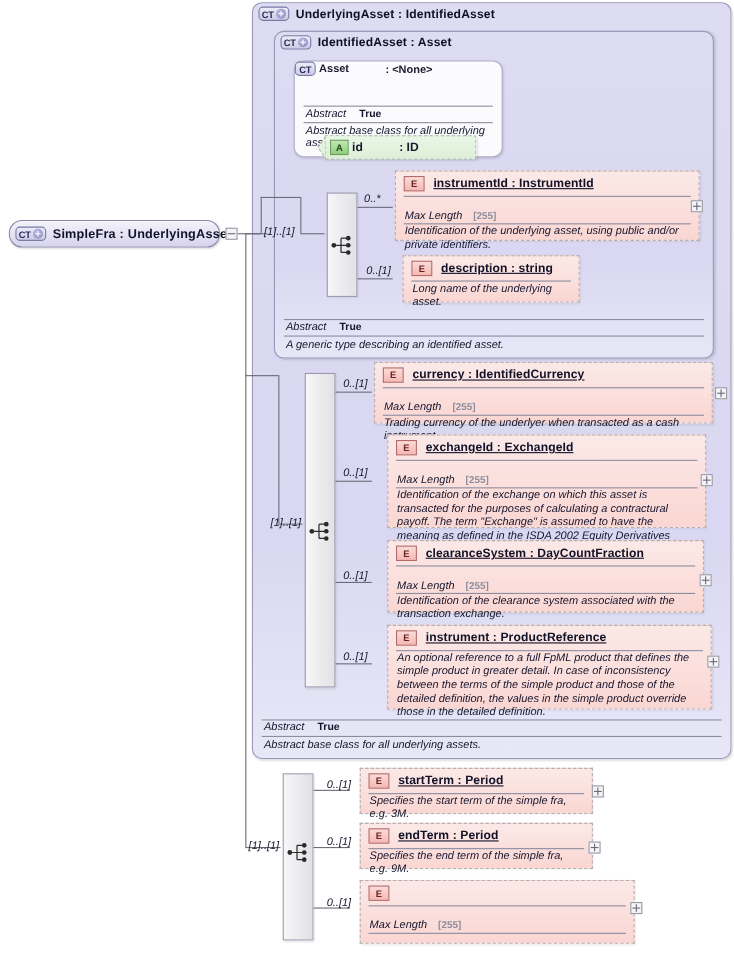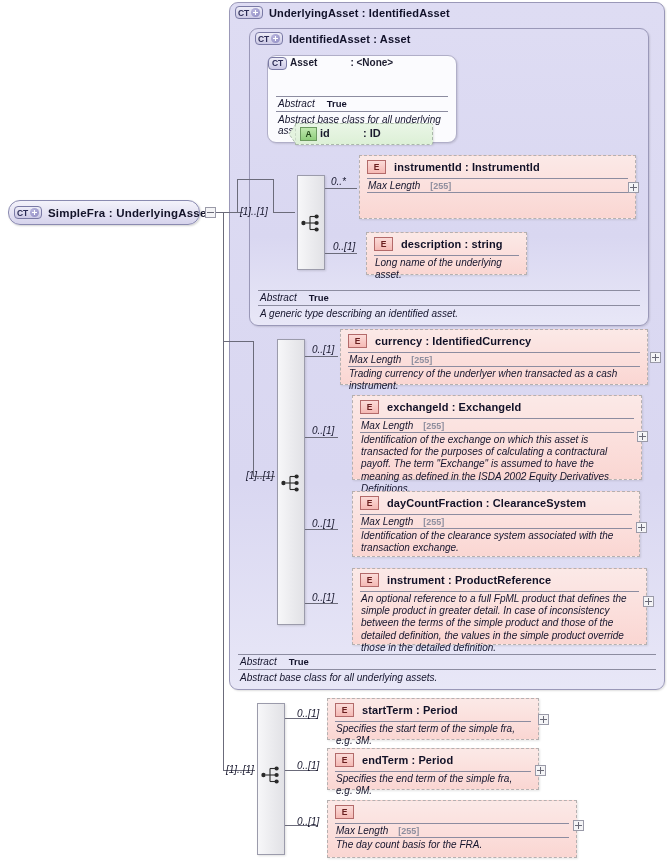--- a/index.html
+++ b/index.html
@@ -117,36 +117,36 @@
     position:absolute;
     border:1px dashed #b5b0b0;
     background: linear-gradient(to bottom,#fbe9e7 0%,#fbdedb 60%,#fad6d2 100%);
     box-shadow: 1px 1px 2px rgba(0,0,0,.10);
   }
   .ebox .ehdr {
     display:flex; align-items:center; gap:8px;
     padding:4px 6px 4px 7px; white-space:nowrap;
   }
   .ebox .ehdr .t {
-    font-size:11px; font-weight:bold; color:#111127; letter-spacing:.1px;
+    font-size:11px; font-weight:bold; color:#111127; letter-spacing:.1px;text-decoration:underline;
   }
   .e-badge {
     display:inline-flex; align-items:center; justify-content:center;
     width:19px; height:14px; flex:none;
     border:1px solid #b36a6a;
     background: linear-gradient(to bottom,#fbdbd8,#f5b9b4);
     font-size:8.5px; font-weight:bold; color:#6a2020;
     font-family:"Liberation Sans",sans-serif;
   }
   .ebox .erule { height:1px; background:#8c8ca0; margin:0 7px; }
   .ebox .facet {
     display:flex; align-items:baseline; gap:10px;
     padding:1px 8px 1px 8px; font-size:10px;
   }
-  .ebox .facet .fk { font-style:italic; color:#14142c; }
+  .ebox .facet .fk { font-style:italic; color:#14142c;margin-top:11px; }
   .ebox .facet .fv { font-size:9px; color:#8e8e9e; font-weight:bold; }
   .ebox .edoc {
     padding:1px 8px 3px 8px; font-size:10px; font-style:italic;
     color:#14142c; line-height:1.22;
   }
 
   
   .abox {
     position:absolute;
     border:1px dashed #a9b8a9;
@@ -287,20 +287,21 @@
     <div class="ehdr">
       <span class="e-badge">E</span>
       <span class="t">instrumentId : InstrumentId</span>
     </div>
     <div class="erule"></div>
     <div class="facet">
       <span class="fk">Max Length</span>
       <span class="fv">[255]</span>
     </div>
     <div class="erule"></div>
+    <div class="edoc">Identification of the underlying asset, using public and/or private identifiers.</div>
   </div>
   <div class="card" style="left:331px; top:176px;">0..*</div>
   <div class="expander plus" style="left:628px; top:182px;"></div>
 
   <div class="ebox" style="left:366px; top:232px; width:161px; height:43px;">
     <div class="ehdr">
       <span class="e-badge">E</span>
       <span class="t">description : string</span>
     </div>
     <div class="erule"></div>
@@ -356,21 +357,21 @@
     </div>
     <div class="erule"></div>
     <div class="edoc">Identification of the exchange on which this asset is transacted for the purposes of calculating a contractural payoff. The term "Exchange" is assumed to have the meaning as defined in the ISDA 2002 Equity Derivatives Definitions.</div>
   </div>
   <div class="card" style="left:312px; top:425px;">0..[1]</div>
   <div class="expander plus" style="left:637px; top:431px;"></div>
 
   <div class="ebox" style="left:352px; top:491px; width:288px; height:66px;">
     <div class="ehdr">
       <span class="e-badge">E</span>
-      <span class="t">dayCountFraction : ClearanceSystem</span>
+      <span class="t">clearanceSystem : DayCountFraction</span>
     </div>
     <div class="erule"></div>
     <div class="facet">
       <span class="fk">Max Length</span>
       <span class="fv">[255]</span>
     </div>
     <div class="erule"></div>
     <div class="edoc">Identification of the clearance system associated with the transaction exchange.</div>
   </div>
   <div class="card" style="left:312px; top:518px;">0..[1]</div>
@@ -430,21 +431,20 @@
   <div class="ebox" style="left:327px; top:800px; width:250px; height:58px;">
     <div class="ehdr">
       <span class="e-badge">E</span>
     </div>
     <div class="erule"></div>
     <div class="facet">
       <span class="fk">Max Length</span>
       <span class="fv">[255]</span>
     </div>
     <div class="erule"></div>
-    <div class="edoc">The day count basis for the FRA.</div>
   </div>
   <div class="card" style="left:297px; top:816px;">0..[1]</div>
   <div class="expander plus" style="left:573px; top:820px;"></div>
 
   <div id="root-node">
     <span class="ct-badge">
       <span>CT</span>
         <span class="pl"></span>
     </span>
     <span class="node-title">SimpleFra : UnderlyingAsset</span>

